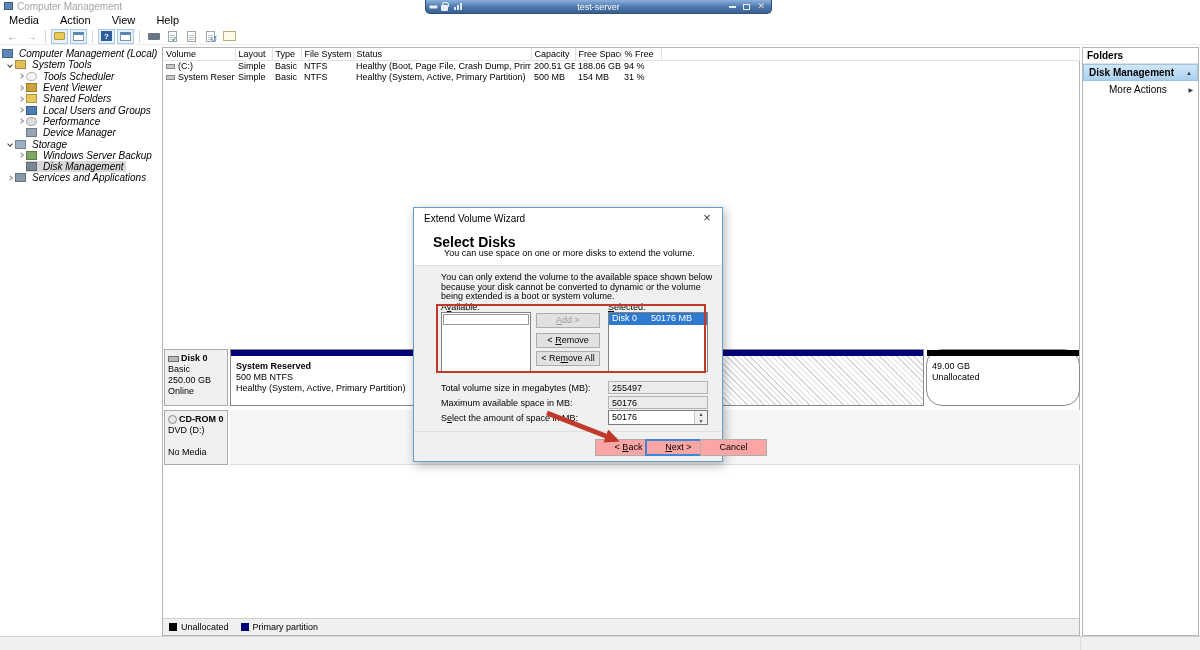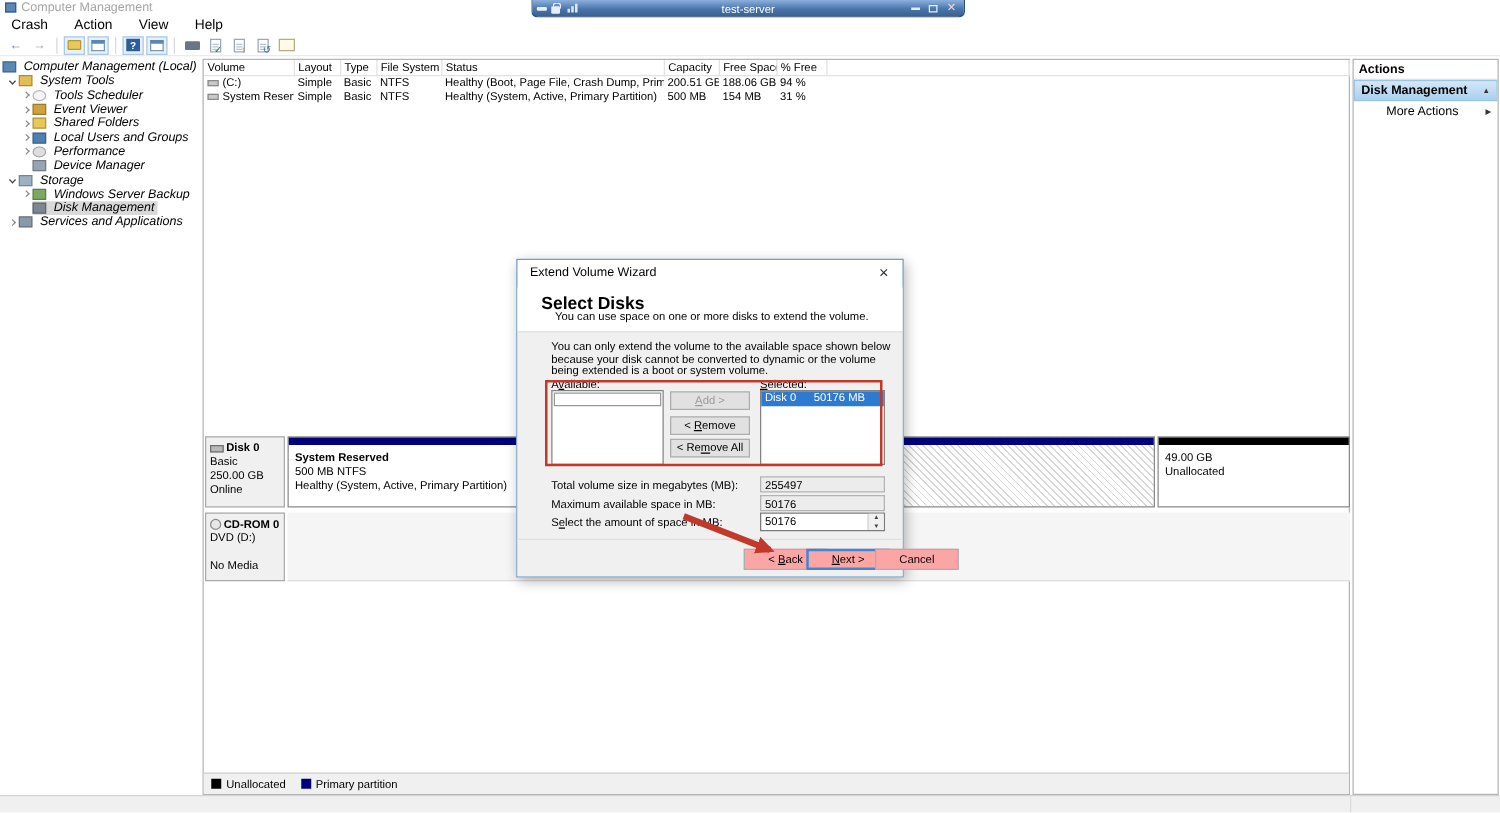--- a/index.html
+++ b/index.html
@@ -142,21 +142,21 @@
 <body>
 
 <div id="stage">
 
   <div class="abs" id="titlebar">
     <span class="abs" id="app-icon"></span>
     <span class="abs" id="app-title">Computer Management</span>
   </div>
 
   <div class="abs" id="menubar">
-    <span>Crash</span>
+    <span>Media</span>
     <span>Action</span>
     <span>View</span>
     <span>Help</span>
   </div>
 
   <div class="abs" id="toolbar">
     <span class="tbtn glyph-back">←</span>
     <span class="tbtn glyph-fwd">→</span>
     <span class="tsep"></span>
     <span class="tbtn boxed">
@@ -360,21 +360,21 @@
         <span class="pbar navy"></span>
         <div class="ptext">
           <div style="font-weight:bold">System Reserved</div>
           <div>500 MB NTFS</div>
           <div>Healthy (System, Active, Primary Partition)</div>
         </div>
       </div>
       <div class="part hatch" style="left:256px;width:505px;">
         <span class="pbar navy"></span>
       </div>
-      <div class="part" style="left:763px;width:154px;">
+      <div class="part" style="left:763px;width:154px;border-radius:16px;">
         <span class="pbar black"></span>
         <div class="ptext">
           <div>49.00 GB</div>
           <div>Unallocated</div>
         </div>
       </div>
     </div>
 
     <div class="diskrow" style="top:362px;height:55px;">
       <div class="dlabel">
@@ -388,21 +388,21 @@
       <div id="cdtrack"></div>
     </div>
 
     <div id="legendbar">
       <span><span class="sw sw-black"></span><span>Unallocated</span></span>
       <span><span class="sw sw-navy"></span><span>Primary partition</span></span>
     </div>
   </div>
 
   <div class="abs" id="actions">
-    <div id="actions-h">Actions</div>
+    <div id="actions-h">Folders</div>
     <div id="act-dm">
       <span>Disk Management</span>
       <span class="tri">▲</span>
     </div>
     <div id="act-more">
       <span>More Actions</span>
       <span class="tri">▶</span>
     </div>
   </div>
 

